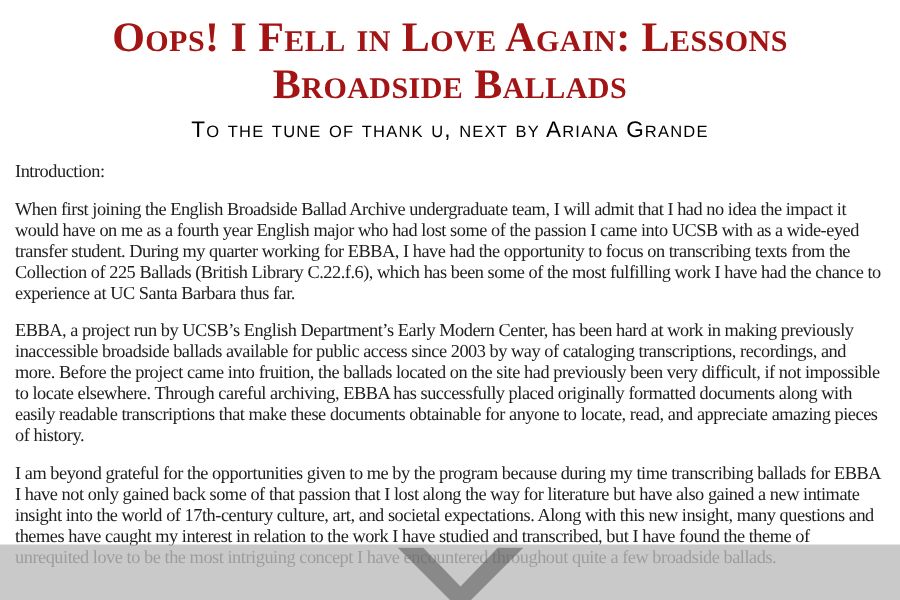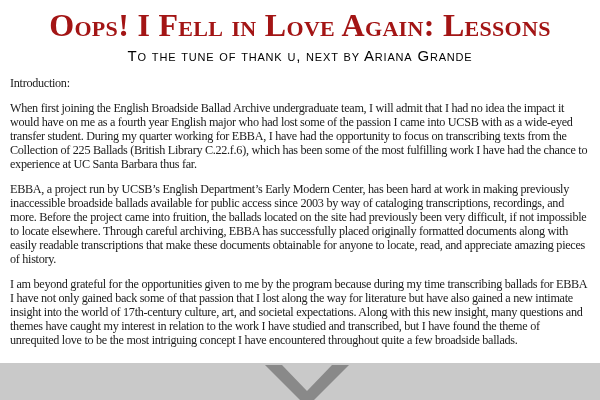--- a/index.html
+++ b/index.html
@@ -15,21 +15,21 @@
     width: 600px;
     height: 400px;
     background: #ffffff;
   }
   .title {
     margin: 10px 14px 0;
     text-align: center;
     font-family: "Liberation Serif", "DejaVu Serif", serif;
     font-variant: small-caps;
     font-weight: 700;
-    font-size: 32px;
+    font-size: 28px;
     line-height: 31px;
     color: #a31515;
     letter-spacing: 0.3px;
   }
   .title .title-line { display: block; }
   .subtitle {
     margin: 7px 0 0;
     text-align: center;
     font-family: "Liberation Sans", sans-serif;
     font-variant: small-caps;
@@ -67,20 +67,21 @@
   }
   .chevron-wrap svg { display: block; width: 84px; height: 42px; }
 </style>
 </head>
 <body>
 
 <div class="page">
 
   <h1 class="title">
     <span class="title-line">Oops! I Fell in Love Again: Lessons</span>
+    <span class="title-line">Broadside Ballads</span>
   </h1>
 
   <h2 class="subtitle">To the tune of thank u, next by Ariana Grande</h2>
 
   <div class="article-body">
     <p>Introduction:</p>
     <p>When first joining the English Broadside Ballad Archive undergraduate team, I will admit that I had no idea the impact it would have on me as a fourth year English major who had lost some of the passion I came into UCSB with as a wide-eyed transfer student. During my quarter working for EBBA, I have had the opportunity to focus on transcribing texts from the Collection of 225 Ballads (British Library C.22.f.6), which has been some of the most fulfilling work I have had the chance to experience at UC Santa Barbara thus far.</p>
     <p>EBBA, a project run by UCSB’s English Department’s Early Modern Center, has been hard at work in making previously inaccessible broadside ballads available for public access since 2003 by way of cataloging transcriptions, recordings, and more. Before the project came into fruition, the ballads located on the site had previously been very difficult, if not impossible to locate elsewhere. Through careful archiving, EBBA has successfully placed originally formatted documents along with easily readable transcriptions that make these documents obtainable for anyone to locate, read, and appreciate amazing pieces of history.</p>
     <p>I am beyond grateful for the opportunities given to me by the program because during my time transcribing ballads for EBBA I have not only gained back some of that passion that I lost along the way for literature but have also gained a new intimate insight into the world of 17th-century culture, art, and societal expectations. Along with this new insight, many questions and themes have caught my interest in relation to the work I have studied and transcribed, but I have found the theme of unrequited love to be the most intriguing concept I have encountered throughout quite a few broadside ballads.</p>
   </div>

